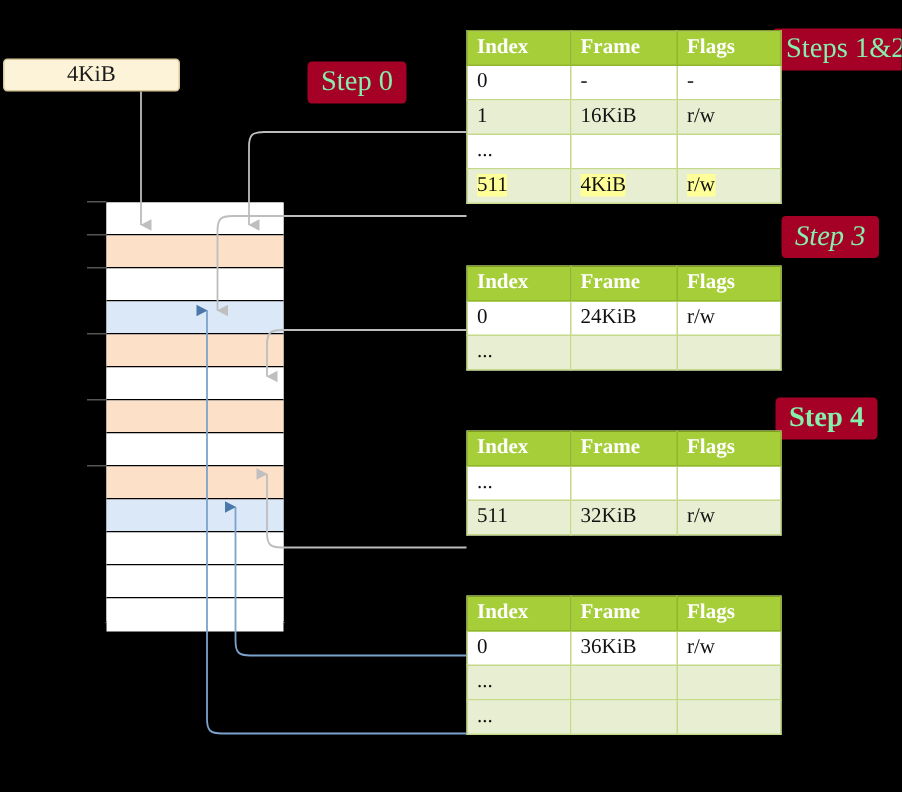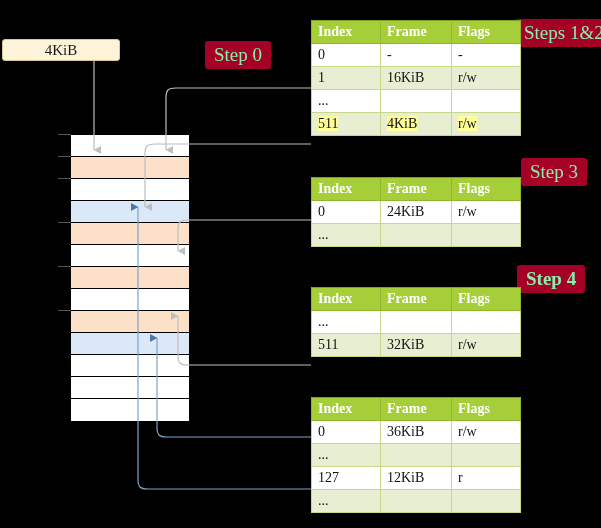--- a/index.html
+++ b/index.html
@@ -131,21 +131,21 @@
 <div class="src-box" style="left:2px; top:39px; width:118px; height:22px;">
   <span>4KiB</span>
 </div>
 
 <div class="step-badge" style="left:205px; top:41px;">
   <span>Step 0</span>
 </div>
 <div class="step-badge" style="left:515px; top:19px;">
   <span>Steps 1&amp;2</span>
 </div>
-<div class="step-badge" style="left:521px; top:158px;">
+<div class="step-badge" style="left:521px; top:144px;font-style:italic;">
   <span>Step 3</span>
 </div>
 <div class="step-badge" style="left:517px; top:265px;font-weight:bold;">
   <span>Step 4</span>
 </div>
 
 <div id="memory-column">
     <div class="mem-row" style="top: 0px;"></div>
     <div class="mem-row orange" style="top: 22px;"></div>
     <div class="mem-row" style="top: 44px;"></div>
@@ -254,25 +254,20 @@
       <tr>
         <td class="col-index">0</td>
         <td class="col-frame">36KiB</td>
         <td class="col-flags">r/w</td>
       </tr>
       <tr class="alt">
         <td class="col-index">...</td>
         <td class="col-frame"></td>
         <td class="col-flags"></td>
       </tr>
-      <tr>
-        <td class="col-index">127</td>
-        <td class="col-frame">12KiB</td>
-        <td class="col-flags">r</td>
-      </tr>
       <tr class="alt">
         <td class="col-index">...</td>
         <td class="col-frame"></td>
         <td class="col-flags"></td>
       </tr>
     </tbody>
   </table>
 
 <svg id="wire-overlay" viewBox="0 0 601 528">
   <defs>

